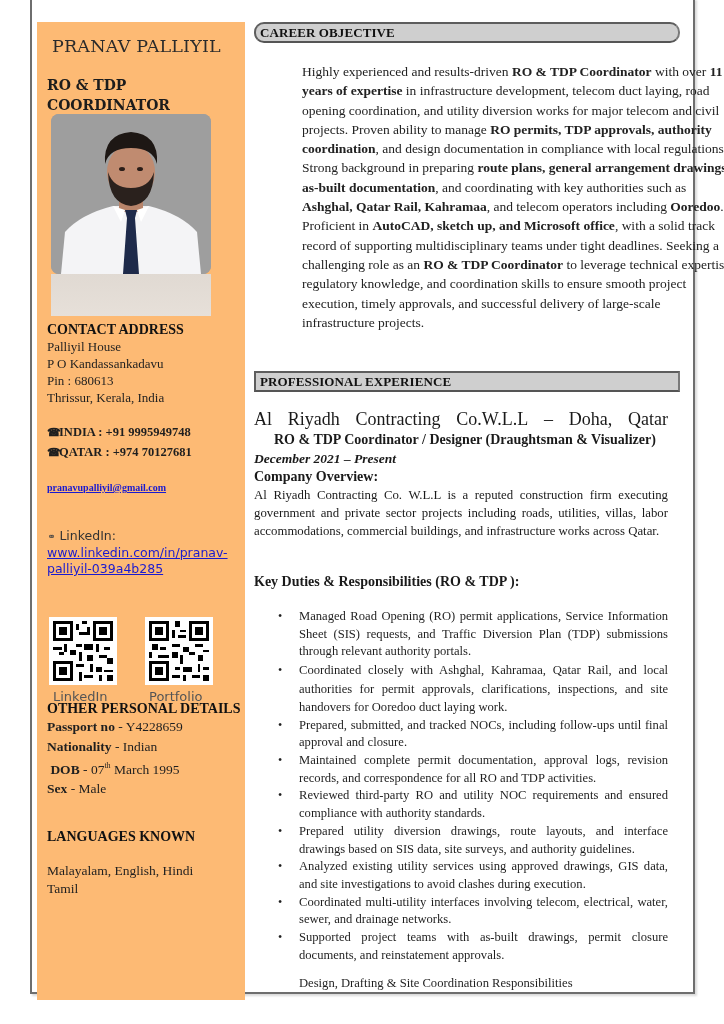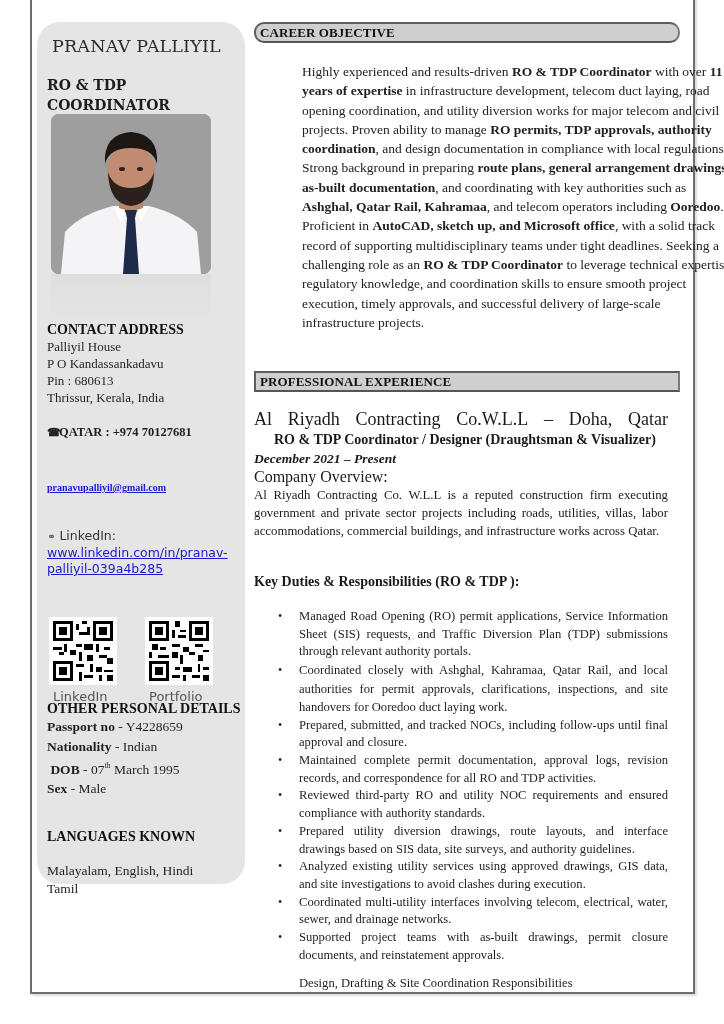--- a/index.html
+++ b/index.html
@@ -7,23 +7,22 @@
   body { position: relative; font-family: "Liberation Serif", "DejaVu Serif", serif; color: #1a1a1a; }
 
   .frame {
     position: absolute; left: 30px; top: -2px; width: 665px; height: 996px;
     border: 2px solid #6e6e6e; border-top: none;
     box-shadow: 2px 2px 2px rgba(0,0,0,0.15);
   }
 
   
   .sidebar {
-    position: absolute; left: 37px; top: 22px; width: 208px; height: 862px;
-    background: #e5e5e5;
-    border-radius: 23px;
+    position: absolute; left: 37px; top: 22px; width: 208px; height: 978px;
+    background: #fdba74;
   }
   .name {
     position: absolute; left: 15px; top: 14px;
     font-family: "DejaVu Serif", serif; font-size: 17.5px; letter-spacing: 0.2px; color: #2b2b2b;
   }
   .role {
     position: absolute; left: 10px; top: 53px; width: 190px;
     font-family: "DejaVu Serif", serif; font-weight: bold; font-size: 14px; line-height: 20px; color: #1c1c1c;
   }
   .photo {
@@ -67,21 +66,21 @@
     padding-left: 4px; font-weight: bold; font-size: 13px; line-height: 17px; color: #111; letter-spacing: 0.1px;
   }
   .objective {
     position: absolute; left: 0; top: 40px; width: 432px;
     font-size: 13.5px; line-height: 19.3px; color: #222; margin-left: 48px;
   }
   .exp { position: absolute; left: 0; top: 388px; width: 414px; font-size: 13.5px; color: #1a1a1a; }
   .exp-company { font-weight: normal; font-size: 18px; line-height: 19.5px; display: flex; justify-content: space-between; }
   .exp-role { font-weight: bold; font-size: 14px; line-height: 19.5px; display: flex; justify-content: space-between; margin-left: 20px; }
   .exp-date { font-weight: bold; font-style: italic; font-size: 13.5px; line-height: 19px; }
-  .exp-ovh { font-weight: normal; font-size: 16px; line-height: 18px; }
+  .exp-ovh { font-weight: bold; font-size: 14px; line-height: 18px; }
   .exp-ov { font-size: 12.8px; line-height: 18px; text-align: justify; }
   .duties-head { position: absolute; top: 552px; left: 0; font-weight: bold; font-size: 14px; }
   .duties {
     position: absolute; top: 586px; left: 26px; width: 388px; list-style: none;
     font-size: 12.6px; line-height: 17.7px; color: #1f1f1f;
   }
   .duties li { position: relative; text-align: justify; padding-left: 19px; }
   .duties li::before { content: "•"; position: absolute; left: -2px; top: 0; font-size: 12px; }
   .duties-tail { position: absolute; top: 954px; left: 45px; font-size: 12.6px; color: #1f1f1f; }
 </style>
@@ -121,20 +120,23 @@
 
   <div class="side-block contact-addr">
     <div class="sec-heading-side">CONTACT ADDRESS</div>
     <div>Palliyil House</div>
     <div>P O Kandassankadavu</div>
     <div>Pin : 680613</div>
     <div>Thrissur, Kerala, India</div>
   </div>
 
   <div class="side-block phones">
+    <div>
+      <span class="phone-icon">☎︎</span><span>INDIA : +91 9995949748</span>
+    </div>
     <div>
       <span class="phone-icon">☎︎</span><span>QATAR : +974 70127681</span>
     </div>
   </div>
 
   <div class="side-block email-block">
     <a class="link">pranavupalliyil@gmail.com</a>
   </div>
 
   <div class="side-block linkedin-block">

